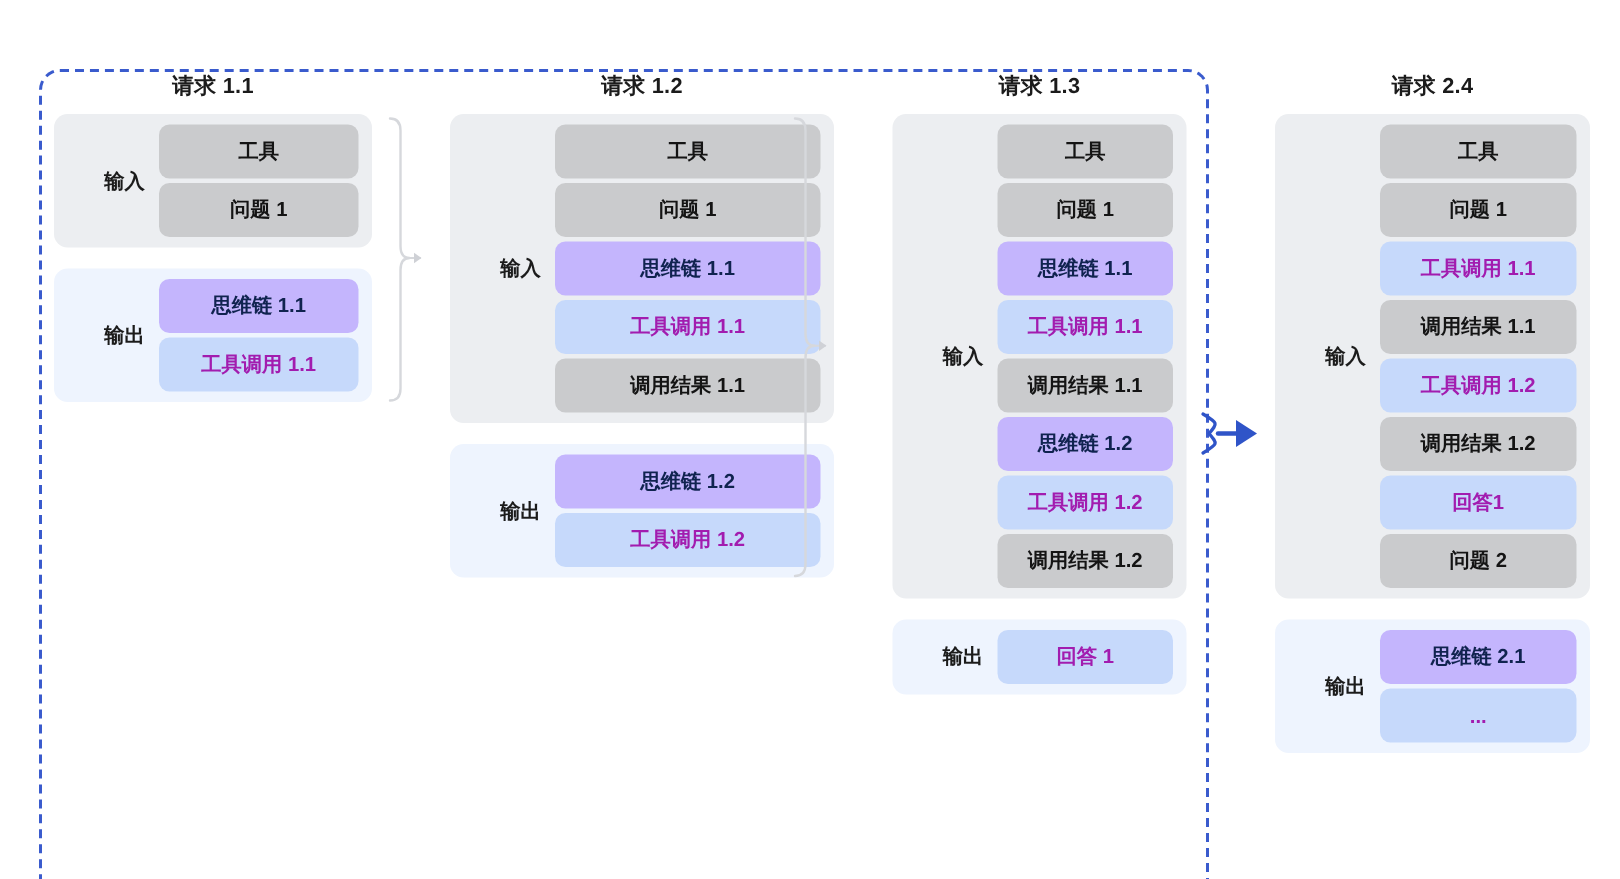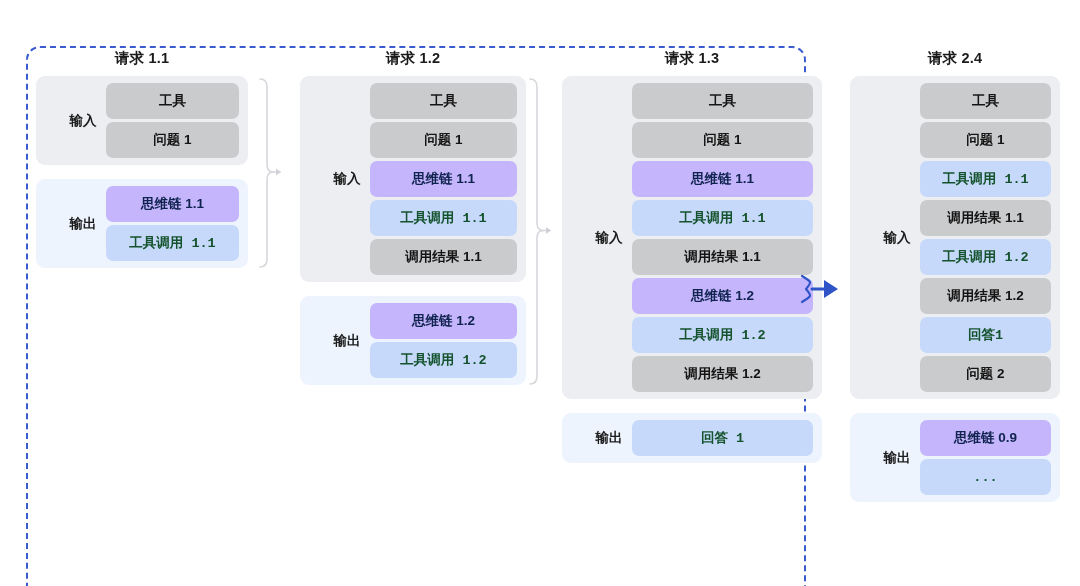--- a/index.html
+++ b/index.html
@@ -54,21 +54,21 @@
   .chip{
     height:36px;
     border-radius:7px;
     display:flex;align-items:center;justify-content:center;
     font-size:13.5px;font-weight:bold;
     box-sizing:border-box;
     white-space:nowrap;
   }
   .chip.gray{background:#cacbcd;color:#141414;}
   .chip.blue{background:#c4b5fd;color:#10234f;}
-  .chip.lightblue{background:#c6d9fb;color:#14532d;font-family:Liberation Mono, monospace;}
+  .chip.lightblue{background:#c6d9fb;color:#a21caf;}
 
   
   .brace{position:absolute;}
   .brace svg{display:block;overflow:visible;}
 
   
   .blue-arrow{position:absolute;}
 </style>
 </head>
 <body>
@@ -90,21 +90,21 @@
 
     <div class="group output" id="c0-out" style="margin-top:14px;">
       <div class="group-label">输出</div>
       <div class="chips" id="c0-out-chips">
           <div class="chip blue">思维链 1.1</div>
           <div class="chip lightblue">工具调用 1.1</div>
         </div>
     </div>
   </div>
 
-  <div class="col" id="col1" style="left:300px;width:226px;">
+  <div class="col" id="col1" style="left:300px;width:256px;">
     <div class="col-title">请求 1.2</div>
 
     <div class="group input" id="c1-in" style="margin-top:8px;">
       <div class="group-label">输入</div>
       <div class="chips" id="c1-in-chips">
           <div class="chip gray">工具</div>
           <div class="chip gray">问题 1</div>
           <div class="chip blue">思维链 1.1</div>
           <div class="chip lightblue">工具调用 1.1</div>
           <div class="chip gray">调用结果 1.1</div>
@@ -113,21 +113,21 @@
 
     <div class="group output" id="c1-out" style="margin-top:14px;">
       <div class="group-label">输出</div>
       <div class="chips" id="c1-out-chips">
           <div class="chip blue">思维链 1.2</div>
           <div class="chip lightblue">工具调用 1.2</div>
         </div>
     </div>
   </div>
 
-  <div class="col" id="col2" style="left:562px;width:260px;">
+  <div class="col" id="col2" style="left:595px;width:196px;">
     <div class="col-title">请求 1.3</div>
 
     <div class="group input" id="c2-in" style="margin-top:8px;">
       <div class="group-label">输入</div>
       <div class="chips" id="c2-in-chips">
           <div class="chip gray">工具</div>
           <div class="chip gray">问题 1</div>
           <div class="chip blue">思维链 1.1</div>
           <div class="chip lightblue">工具调用 1.1</div>
           <div class="chip gray">调用结果 1.1</div>
@@ -158,21 +158,21 @@
           <div class="chip lightblue">工具调用 1.2</div>
           <div class="chip gray">调用结果 1.2</div>
           <div class="chip lightblue">回答1</div>
           <div class="chip gray">问题 2</div>
         </div>
     </div>
 
     <div class="group output" id="c3-out" style="margin-top:14px;">
       <div class="group-label">输出</div>
       <div class="chips" id="c3-out-chips">
-          <div class="chip blue">思维链 0.9</div>
+          <div class="chip blue">思维链 2.1</div>
           <div class="chip lightblue">...</div>
         </div>
     </div>
   </div>
 
   <div class="brace" id="brace0" style="left: 258px; top: 42px;">
    <svg width="26" height="196" viewBox="0 0 26 196">
      <path d="M2 3
               Q 9 3 9 11
               L 9 88

